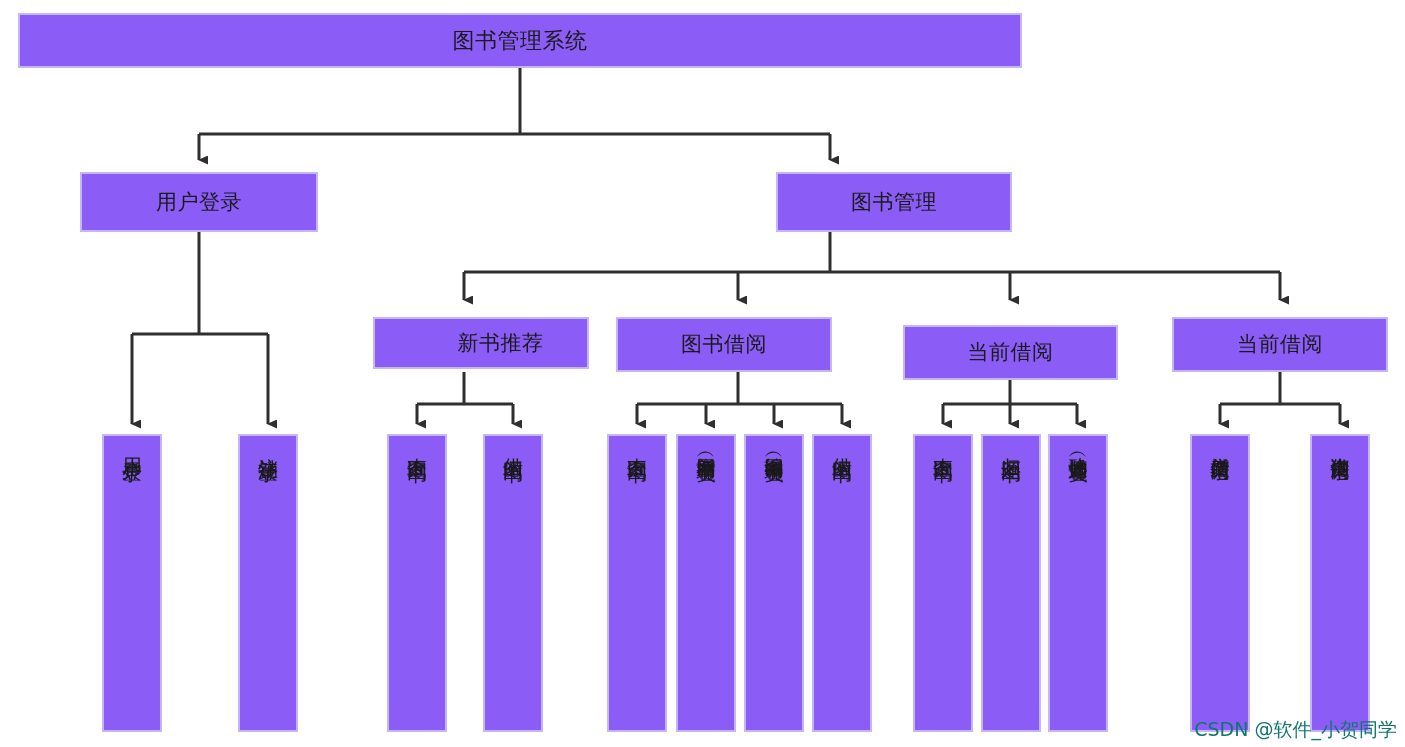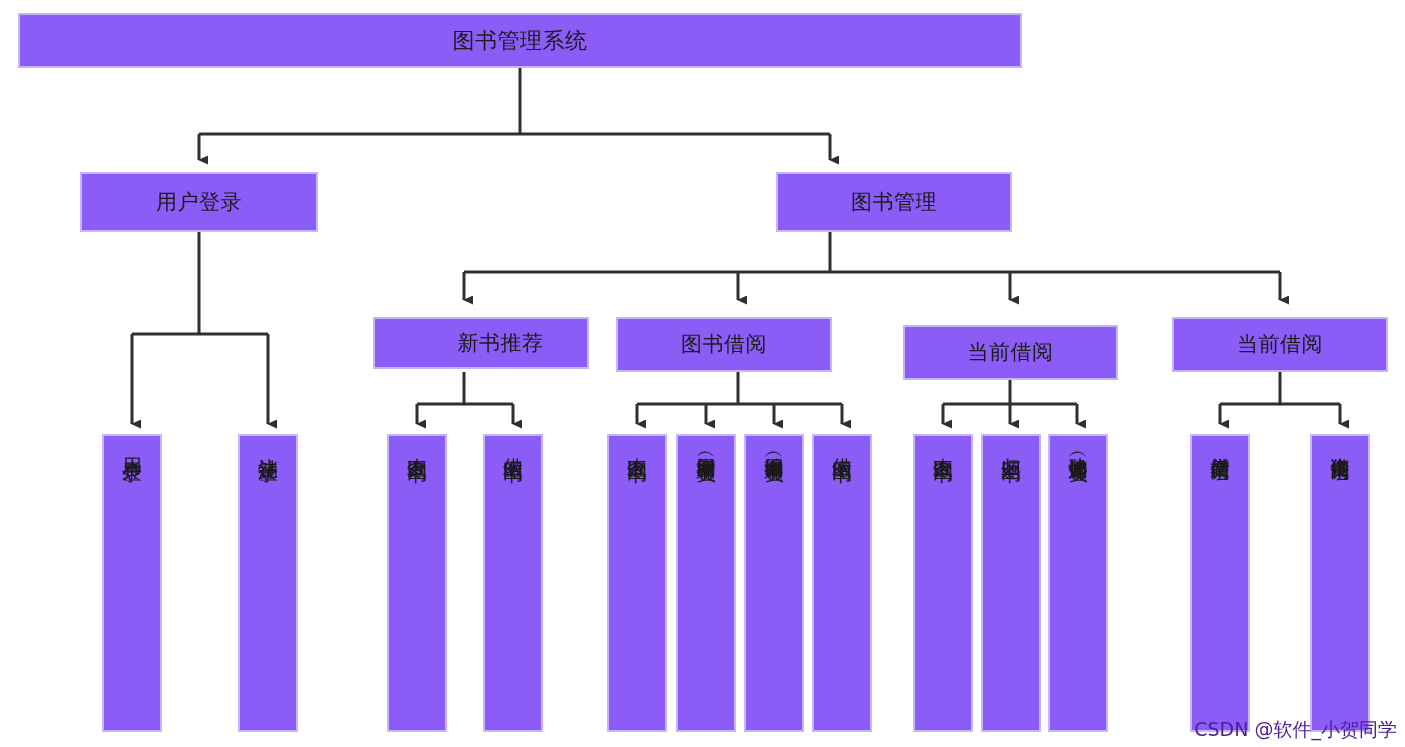--- a/index.html
+++ b/index.html
@@ -67,21 +67,21 @@
   }
   .node.vertical.tall .node-label {
     font-size: 19px;
     letter-spacing: 1px;
   }
   .watermark {
     position: absolute;
     right: 8px;
     bottom: 4px;
     font-size: 19px;
-    color: #4c1d95;
+    color: #0f766e;
     white-space: nowrap;
     z-index: 5;
     font-family: "DejaVu Sans", "Liberation Sans", sans-serif;
   }
 </style>
 </head>
 <body>
 
 <div id="diagram-root">
 

